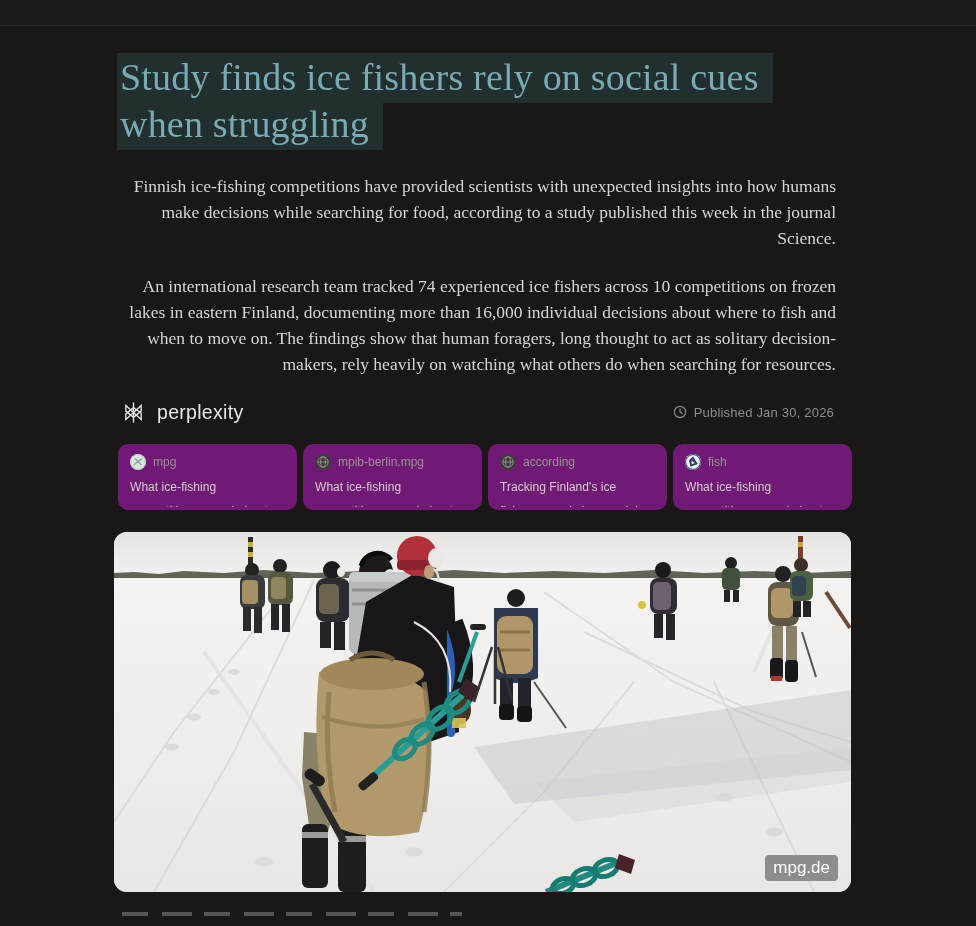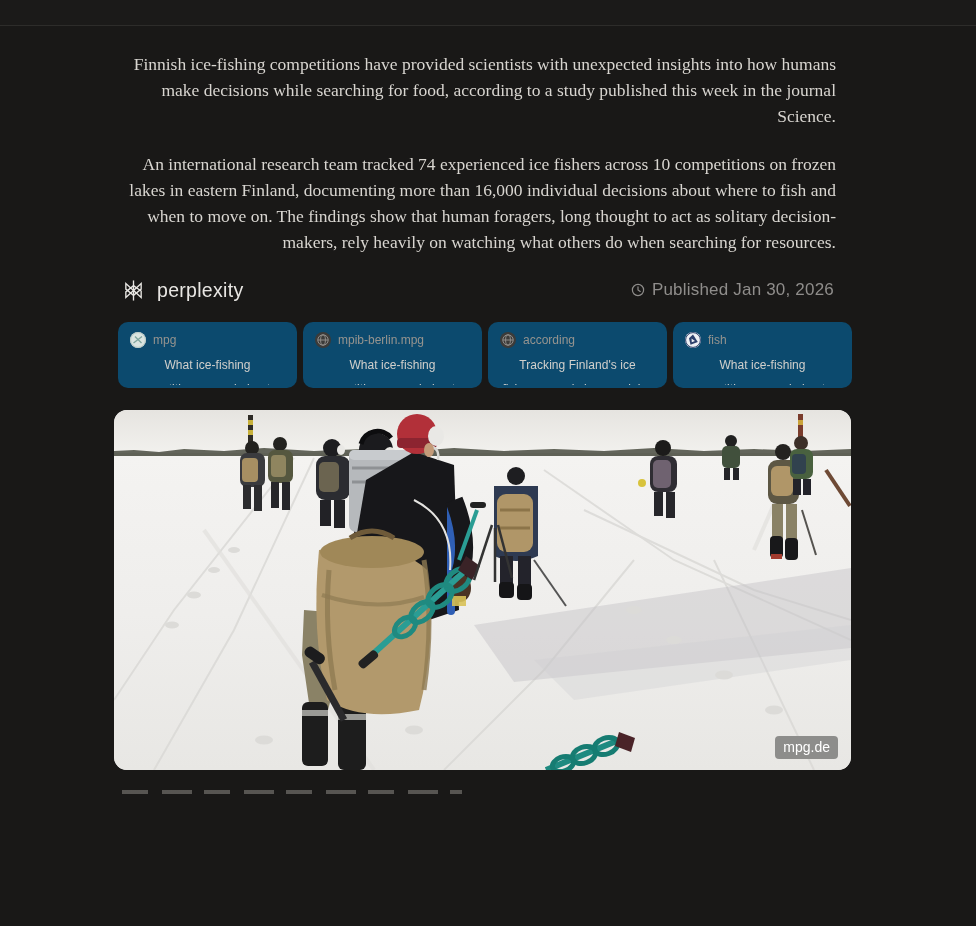--- a/index.html
+++ b/index.html
@@ -39,61 +39,61 @@
     text-align:right;
   }
   p.body-par.first{margin-top:25px;}
   
   .byline-row{
     display:flex;justify-content:space-between;align-items:center;
     margin:20px 0 0 8px;width:712px;height:30px;
   }
   .brand{display:flex;align-items:center;gap:12px;cursor:pointer;}
   .brand-word{color:#e8e6e3;font-size:19.5px;letter-spacing:.3px;font-weight:400;}
-  .published{display:flex;align-items:center;gap:7px;color:#8f8d8b;font-size:17px;letter-spacing:.2px;}
+  .published{display:flex;gap:7px;color:#8f8d8b;font-size:13px;letter-spacing:.2px;}
   
   .cards{display:flex;gap:6px;margin:17px 0 0 4px;width:734px;}
   .card{
-    flex:1 1 0;background:#0c4a6e;border-radius:10px;
+    flex:1 1 0;background:#701a75;border-radius:10px;
     padding:10px 12px 10px 12px;cursor:pointer;min-width:0;
     height:46px;
-    text-align:center;
   }
   .card-head{display:flex;align-items:center;gap:7px;margin-bottom:5px;}
   .favicon{width:16px;height:16px;border-radius:50%;flex:0 0 16px;}
   .card-domain{font-size:12px;color:#96948f;white-space:nowrap;overflow:hidden;text-overflow:ellipsis;}
   .card-title{
     font-size:12px;line-height:24px;color:#d2d0cc;
     max-height:32px;overflow:hidden;letter-spacing:.05px;
   }
   
   .hero{
     position:relative;margin-top:22px;width:737px;height:360px;
     border-radius:13px;overflow:hidden;background:#efeeec;
   }
   .hero svg{display:block;}
   .credit-badge{
     position:absolute;right:13px;bottom:11px;
     background:#8d8d8b;color:#ffffff;
-    font-size:14px;line-height:1;
+    font-size:17px;line-height:1;
     padding:4px 8px 5px;border-radius:4px;cursor:pointer;
   }
   
   .cutoff-row{
     margin:20px 0 0 8px;height:4px;width:340px;overflow:hidden;opacity:.55;
     background:repeating-linear-gradient(90deg,#8a8782 0 26px,transparent 26px 40px,#8a8782 40px 70px,transparent 70px 82px);
   }
 </style>
 </head>
 <body>
 
 <div class="topbar"></div>
 
 <div class="content">
 
+  <h1 class="article-title"><span class="hl">Study finds ice fishers rely on social cues when struggling</span></h1>
 
   <p class="body-par first">Finnish ice-fishing competitions have provided scientists with unexpected insights into how humans make decisions while searching for food, according to a study published this week in the journal Science.</p>
   <p class="body-par">An international research team tracked 74 experienced ice fishers across 10 competitions on frozen lakes in eastern Finland, documenting more than 16,000 individual decisions about where to fish and when to move on. The findings show that human foragers, long thought to act as solitary decision-makers, rely heavily on watching what others do when searching for resources.</p>
 
   <div class="byline-row">
     <div class="brand">
       <span style="display:inline-flex;">
         <svg width="23" height="23" viewBox="0 0 24 24" fill="none" stroke="#e8e6e3" stroke-width="1.4" stroke-linejoin="miter">
           <path d="M12 1.5v21"></path>
           <path d="M12 12 4 4.8v5.7L12 17l8-6.5V4.8L12 12z"></path>

